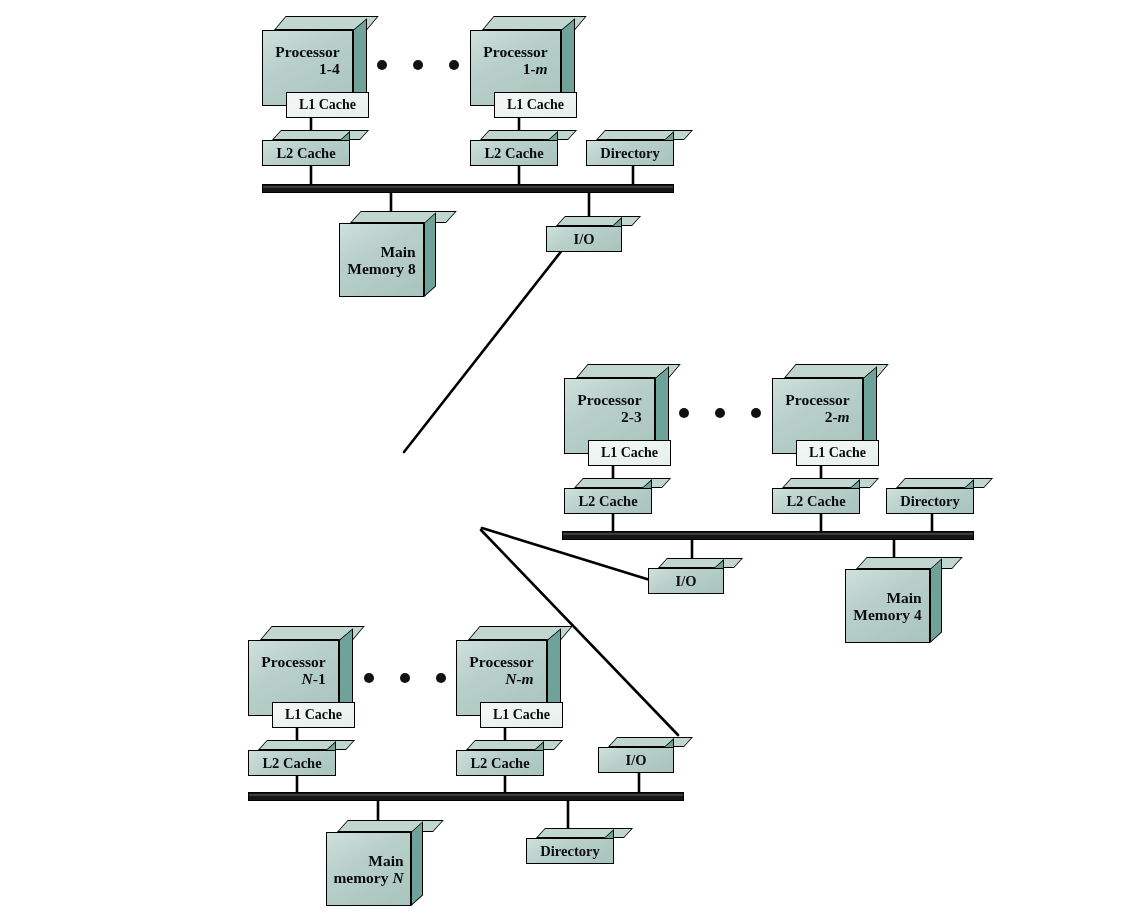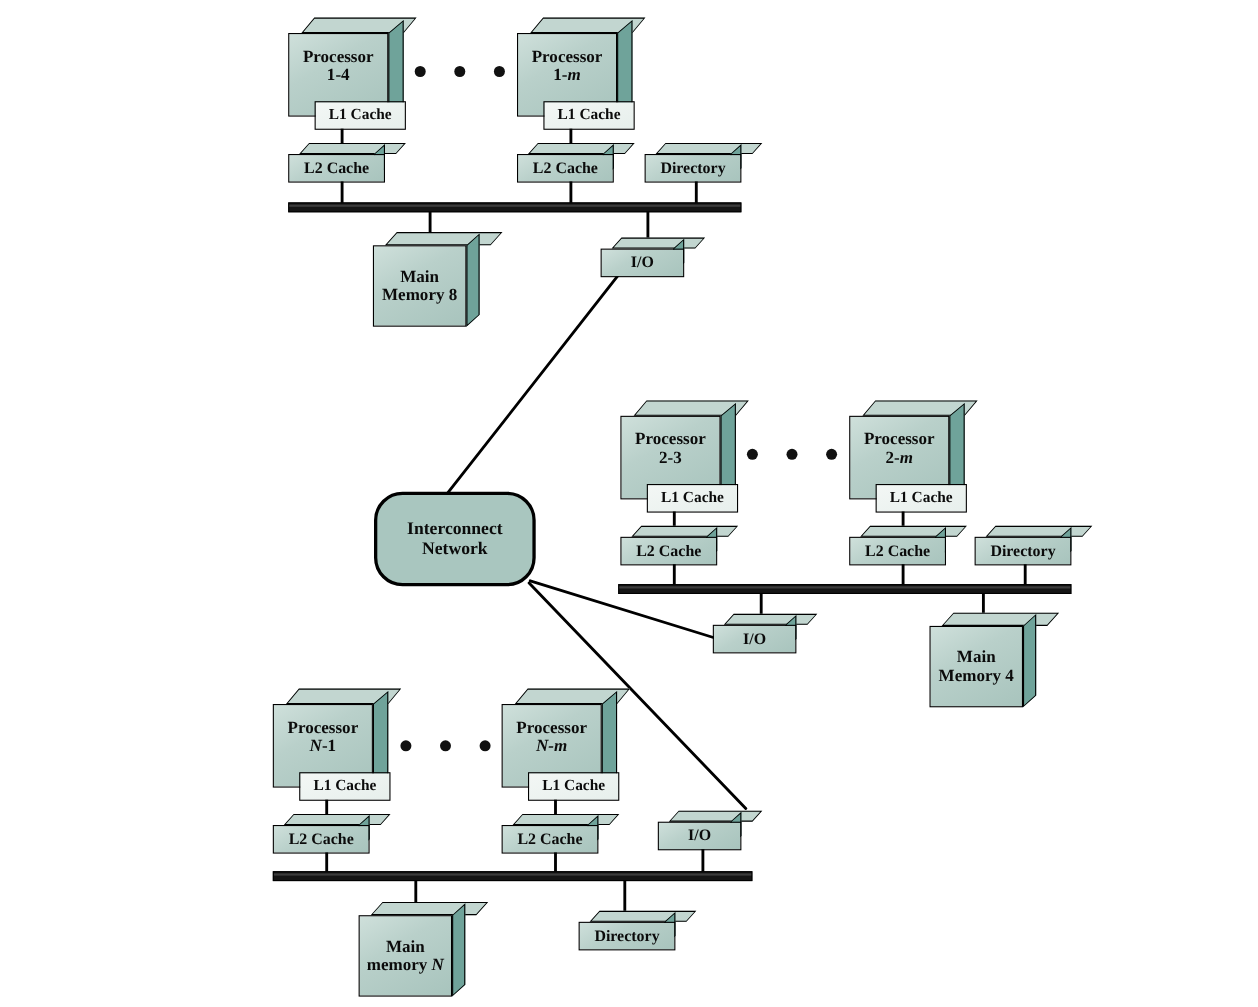--- a/index.html
+++ b/index.html
@@ -33,21 +33,21 @@
   }
   .box3d .b-top, .box3d .b-side {
     border: 1.6px solid #000;
   }
   .box3d .b-front {
     border: 1.6px solid #000;
     background: linear-gradient(150deg, #cfe0db 0%, #b9d0ca 38%, #a8c4bd 100%);
     display: flex;
     align-items: center;
     justify-content: center;
-    text-align: center;
+    text-align: right;
     line-height: 1.12;
     color: #0b0b0b;
     font-weight: bold;
   }
   .box3d .b-label { padding: 0 3px; }
   .box3d .b-label i { font-style: italic; }
 
   
   .subbox {
     position: absolute;
@@ -221,26 +221,20 @@
   </div>
 
   <div class="box3d" style="left:546px;top:216px;width:86px;height:32px;">
     <div class="b-top" style="left:10px;top:0;width:76px;height:10px;background:#c2d6d0;transform:skewX(-42deg);transform-origin:bottom left;"></div>
     <div class="b-side" style="left:66px;top:10px;width:10px;height:22px;background:#6fa39a;transform:skewY(-42deg);transform-origin:top left;"></div>
     <div class="b-front" style="left:0;top:10px;width:76px;height:26px;font-size:14.5px;">
       <span class="b-label">I/O</span>
     </div>
   </div>
 
-  <div class="network" style="left:340px;top:447px;width:147px;height:86px;font-size:16px;">
-    <div>
-      <span>Interconnect</span><br>
-      <span>Network</span>
-    </div>
-  </div>
 
   <div class="box3d" style="left:564px;top:364px;width:105px;height:90px;">
     <div class="b-top" style="left:12px;top:0;width:93px;height:14px;background:#c2d6d0;transform:skewX(-40deg);transform-origin:bottom left;"></div>
     <div class="b-side" style="left:91px;top:14px;width:14px;height:76px;background:#6fa39a;transform:skewY(-40deg);transform-origin:top left;"></div>
     <div class="b-front" style="left:0;top:14px;width:91px;height:76px;font-size:15.5px;">
       <div class="b-label" style="margin-top:-16px;">
         <span>Processor</span><br>
         <span>2-3</span>
       </div>
     </div>

